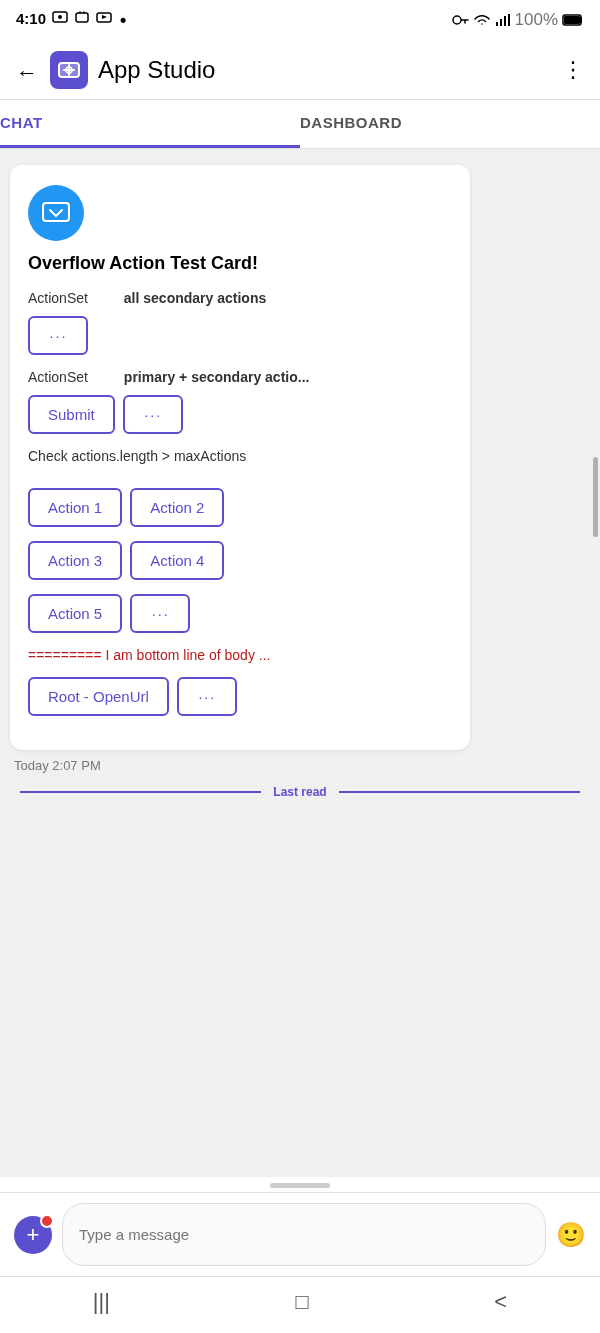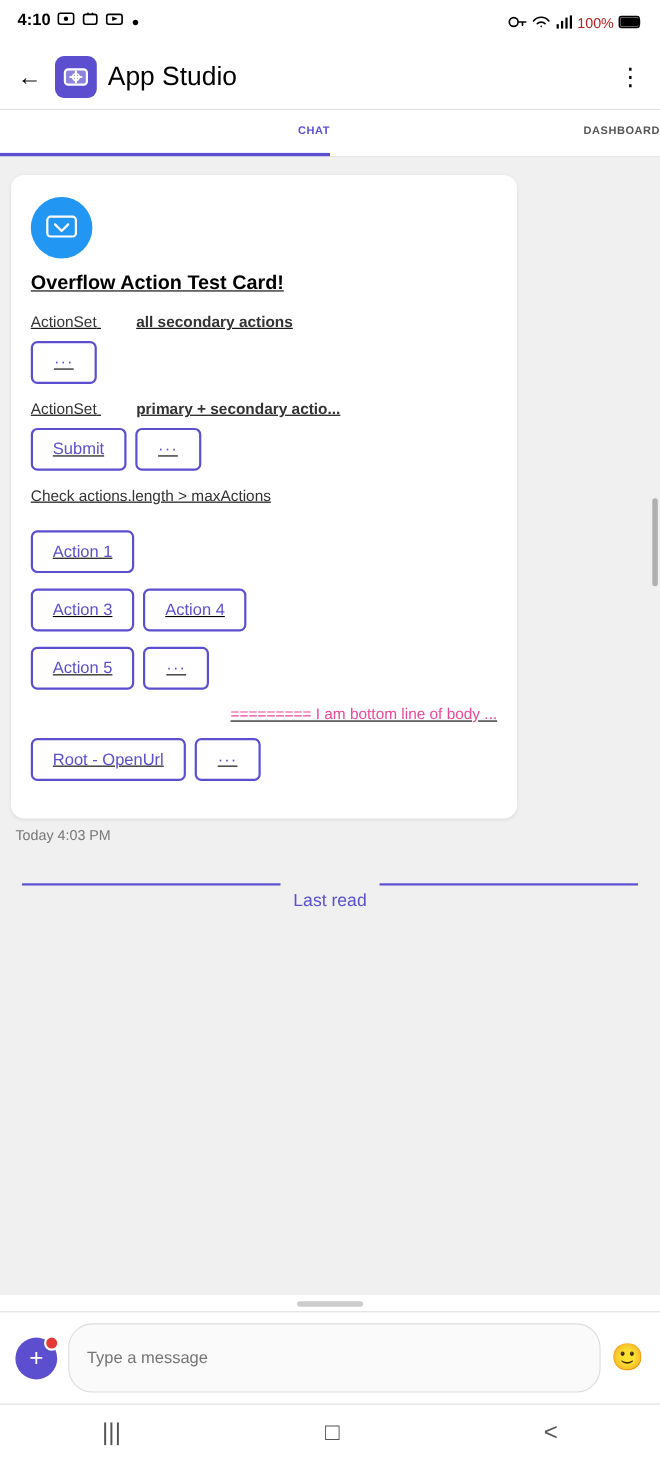--- a/index.html
+++ b/index.html
@@ -28,22 +28,22 @@
       font-weight: 600;
       color: #000;
       display: flex;
       align-items: flex-start;
       gap: 6px;
     }
     .status-icons {
       display: flex;
       align-items: center;
       gap: 4px;
-      font-size: 13px;
-      color: #b91c1c;
+      font-size: 17px;
+      color: #737373;
     }
 
     
     .top-bar {
       background: #fff;
       display: flex;
       align-items: center;
       padding: 8px 16px;
       height: 60px;
       border-bottom: 1px solid #e0e0e0;
@@ -82,23 +82,23 @@
     }
 
     
     .tabs {
       background: #fff;
       display: flex;
       border-bottom: 1px solid #e0e0e0;
     }
     .tab {
       flex: 1;
-      text-align: right;
+      text-align: left;
       padding: 14px 0;
-      font-size: 10px;
+      font-size: 15px;
       font-weight: 600;
       cursor: pointer;
       letter-spacing: 0.5px;
     }
     .tab.active {
       color: #5b4fcf;
       border-bottom: 3px solid #5b4fcf;
     }
     .tab.inactive {
       color: #555;
@@ -116,21 +116,20 @@
     }
 
     
     .card {
       background: #fff;
       border-radius: 12px;
       padding: 20px 18px;
       max-width: 460px;
       box-shadow: 0 1px 4px rgba(0,0,0,0.08);
       position: relative;
-      text-decoration: underline;
     }
 
     .card-avatar {
       width: 56px;
       height: 56px;
       background: #2196f3;
       border-radius: 50%;
       display: flex;
       align-items: center;
       justify-content: center;
@@ -189,23 +188,22 @@
 
     .section-divider {
       font-size: 14px;
       color: #333;
       margin-bottom: 24px;
       margin-top: 4px;
     }
 
     .bottom-line {
       font-size: 14px;
-      color: #ec4899;
+      color: #b91c1c;
       margin-bottom: 14px;
-      text-align: right;
     }
 
     .timestamp {
       font-size: 13px;
       color: #777;
       margin-top: 8px;
       padding-left: 4px;
     }
 
     
@@ -214,24 +212,23 @@
       align-items: center;
       gap: 12px;
       padding: 12px 10px;
     }
     .last-read-line {
       flex: 1;
       height: 1.5px;
       background: #5b4fcf;
     }
     .last-read-label {
-      font-size: 16px;
+      font-size: 12px;
       color: #5b4fcf;
-      font-weight: 400;
-      margin-top: 32px;
+      font-weight: 700;
     }
 
     
     .scroll-handle {
       display: flex;
       justify-content: center;
       padding: 6px 0 4px;
       background: #fff;
     }
     .scroll-handle-bar {
@@ -417,39 +414,40 @@
         <span>ActionSet</span> <strong>primary + secondary actio...</strong>
       </div>
       <div class="action-row">
         <button class="action-btn">Submit</button>
         <button class="action-btn dots">···</button>
       </div>
 
       <div class="section-divider">Check actions.length &gt; maxActions</div>
       <div class="action-row">
         <button class="action-btn">Action 1</button>
+        <button class="action-btn">Action 2</button>
       </div>
       <div class="action-row">
         <button class="action-btn">Action 3</button>
         <button class="action-btn">Action 4</button>
       </div>
       <div class="action-row">
         <button class="action-btn">Action 5</button>
         <button class="action-btn dots">···</button>
       </div>
 
       <div class="bottom-line">========= I am bottom line of body ...</div>
 
       <div class="action-row">
         <button class="action-btn">Root - OpenUrl</button>
         <button class="action-btn dots">···</button>
       </div>
     </div>
 
-    <div class="timestamp">Today 4:03 PM</div>
+    <div class="timestamp">Today 2:07 PM</div>
 
     <div class="last-read">
       <div class="last-read-line"></div>
       <span class="last-read-label">Last read</span>
       <div class="last-read-line"></div>
     </div>
 
   </div>
   <div class="scrollbar-indicator"></div>
 </div>

